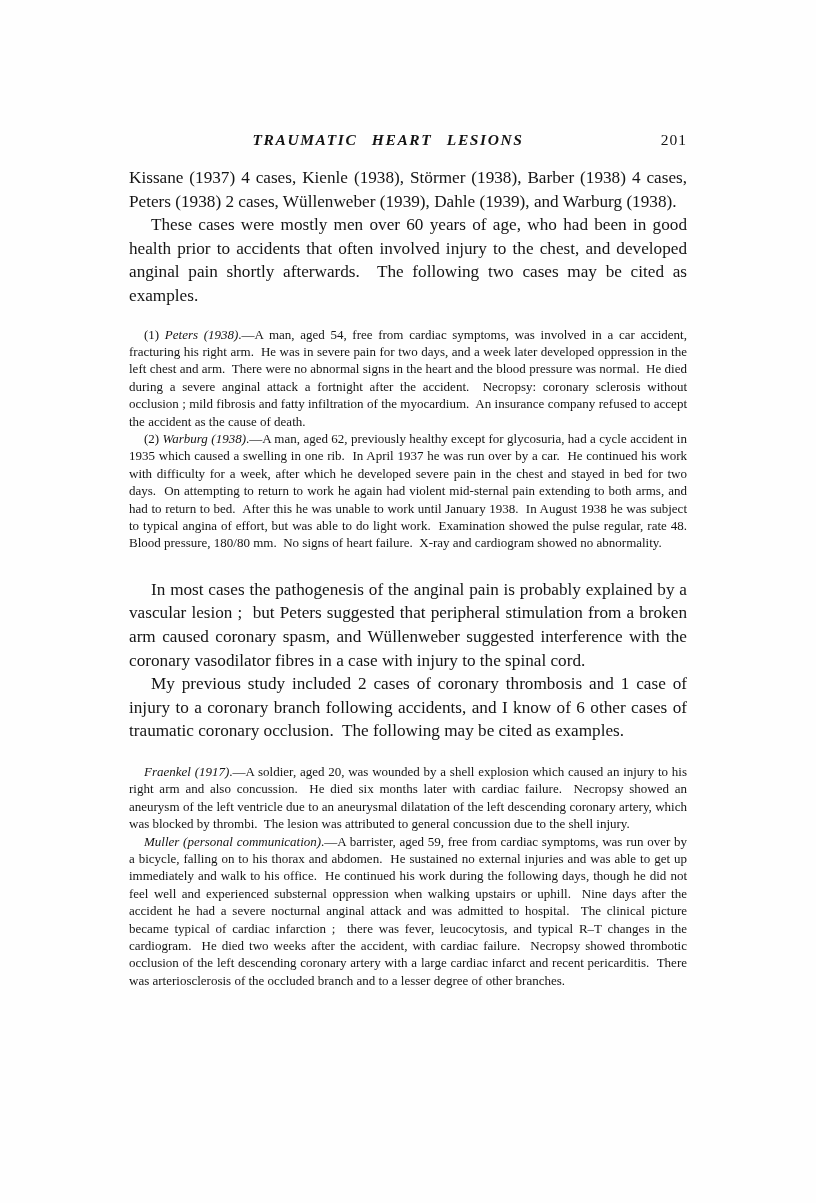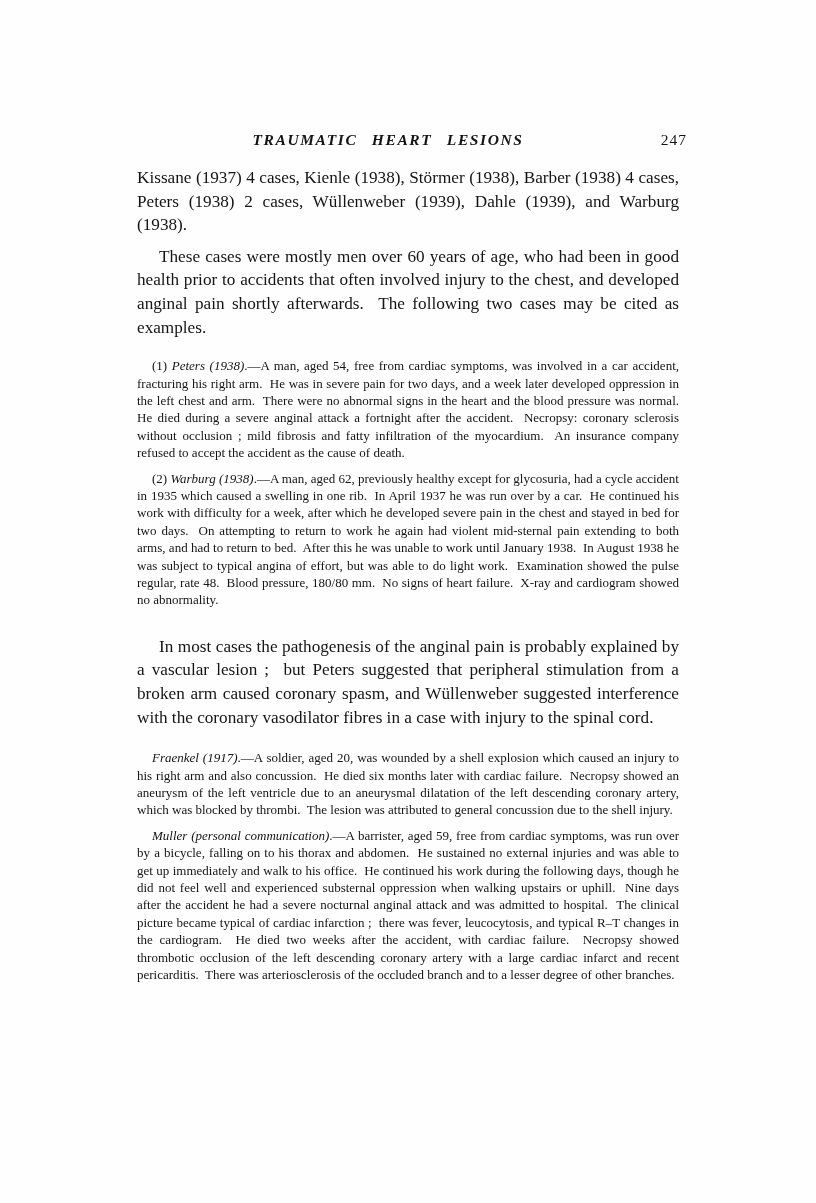--- a/index.html
+++ b/index.html
@@ -45,21 +45,21 @@
     word-spacing: 9px;
   }
   .page-number {
     position: absolute;
     right: 0;
     top: 0;
     font-size: 15.5px;
     letter-spacing: 1px;
   }
   .para {
-    margin: 8px;
+    margin: 0;
     text-align: justify;
     white-space: pre-wrap;
   }
   .lg {
     font-size: 17.2px;
     line-height: 23.6px;
   }
   .sm {
     font-size: 13px;
     line-height: 17.4px;
@@ -72,35 +72,36 @@
   .italic { font-style: italic; }
 </style>
 </head>
 <body>
 
 <div class="page">
   <div class="content">
 
     <header class="running-head">
       <h1 class="running-title">TRAUMATIC HEART LESIONS</h1>
-      <span class="page-number">247</span>
+      <span class="page-number">201</span>
     </header>
 
     <main>
 
       <p class="para lg">Kissane (1937) 4 cases, Kienle (1938), Störmer (1938), Barber (1938) 4 cases, Peters (1938) 2 cases, Wüllenweber (1939), Dahle (1939), and Warburg (1938).</p>
 
       <p class="para lg indent-lg">These cases were mostly men over 60 years of age, who had been in good health prior to accidents that often involved injury to the chest, and developed anginal pain shortly afterwards.  The following two cases may be cited as examples.</p>
 
       <p class="para sm indent-sm gap-case-block"><span>(1) </span><span class="italic">Peters (1938)</span><span>.—A man, aged 54, free from cardiac symptoms, was involved in a car accident, fracturing his right arm.  He was in severe pain for two days, and a week later developed oppression in the left chest and arm.  There were no abnormal signs in the heart and the blood pressure was normal.  He died during a severe anginal attack a fortnight after the accident.  Necropsy: coronary sclerosis without occlusion ; mild fibrosis and fatty infiltration of the myocardium.  An insurance company refused to accept the accident as the cause of death.</span></p>
 
       <p class="para sm indent-sm"><span>(2) </span><span class="italic">Warburg (1938)</span><span>.—A man, aged 62, previously healthy except for glycosuria, had a cycle accident in 1935 which caused a swelling in one rib.  In April 1937 he was run over by a car.  He continued his work with difficulty for a week, after which he developed severe pain in the chest and stayed in bed for two days.  On attempting to return to work he again had violent mid-sternal pain extending to both arms, and had to return to bed.  After this he was unable to work until January 1938.  In August 1938 he was subject to typical angina of effort, but was able to do light work.  Examination showed the pulse regular, rate 48.  Blood pressure, 180/80 mm.  No signs of heart failure.  X-ray and cardiogram showed no abnormality.</span></p>
 
       <p class="para lg indent-lg gap-section">In most cases the pathogenesis of the anginal pain is probably explained by a vascular lesion ;  but Peters suggested that peripheral stimulation from a broken arm caused coronary spasm, and Wüllenweber suggested interference with the coronary vasodilator fibres in a case with injury to the spinal cord.</p>
 
+      <p class="para lg indent-lg">My previous study included 2 cases of coronary thrombosis and 1 case of injury to a coronary branch following accidents, and I know of 6 other cases of traumatic coronary occlusion.  The following may be cited as examples.</p>
 
       <p class="para sm indent-sm gap-case-block2"><span></span><span class="italic">Fraenkel (1917)</span><span>.—A soldier, aged 20, was wounded by a shell explosion which caused an injury to his right arm and also concussion.  He died six months later with cardiac failure.  Necropsy showed an aneurysm of the left ventricle due to an aneurysmal dilatation of the left descending coronary artery, which was blocked by thrombi.  The lesion was attributed to general concussion due to the shell injury.</span></p>
 
       <p class="para sm indent-sm"><span></span><span class="italic">Muller (personal communication)</span><span>.—A barrister, aged 59, free from cardiac symptoms, was run over by a bicycle, falling on to his thorax and abdomen.  He sustained no external injuries and was able to get up immediately and walk to his office.  He continued his work during the following days, though he did not feel well and experienced substernal oppression when walking upstairs or uphill.  Nine days after the accident he had a severe nocturnal anginal attack and was admitted to hospital.  The clinical picture became typical of cardiac infarction ;  there was fever, leucocytosis, and typical R–T changes in the cardiogram.  He died two weeks after the accident, with cardiac failure.  Necropsy showed thrombotic occlusion of the left descending coronary artery with a large cardiac infarct and recent pericarditis.  There was arteriosclerosis of the occluded branch and to a lesser degree of other branches.</span></p>
 
     </main>
   </div>
 </div>
 
 </body></html>

